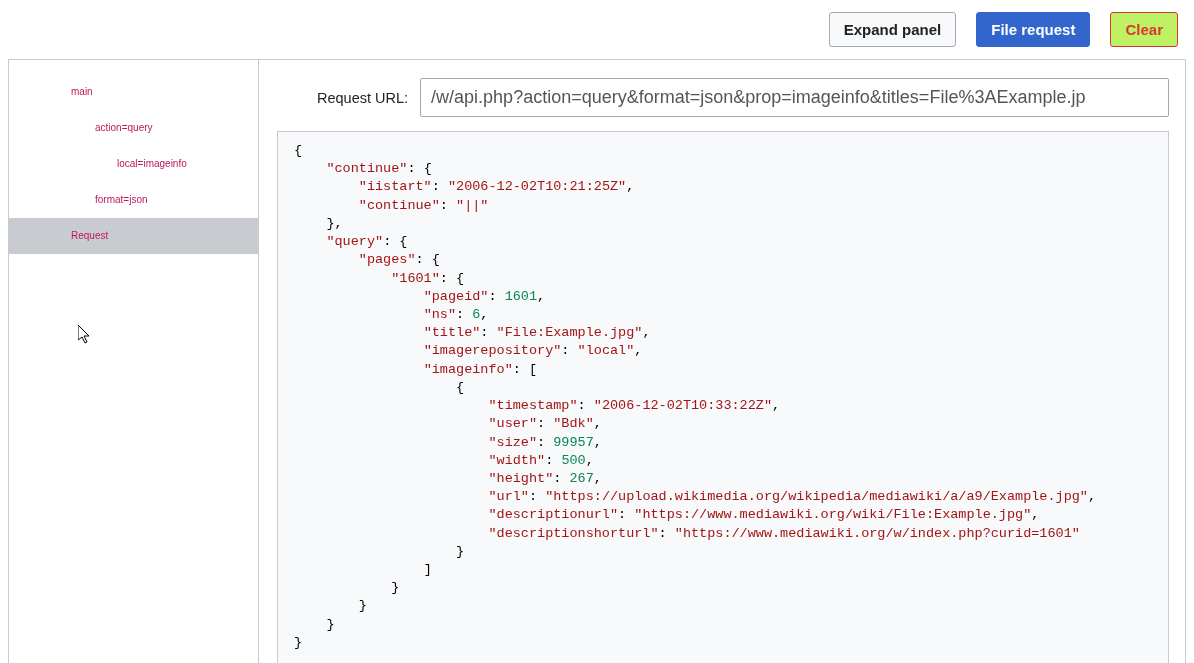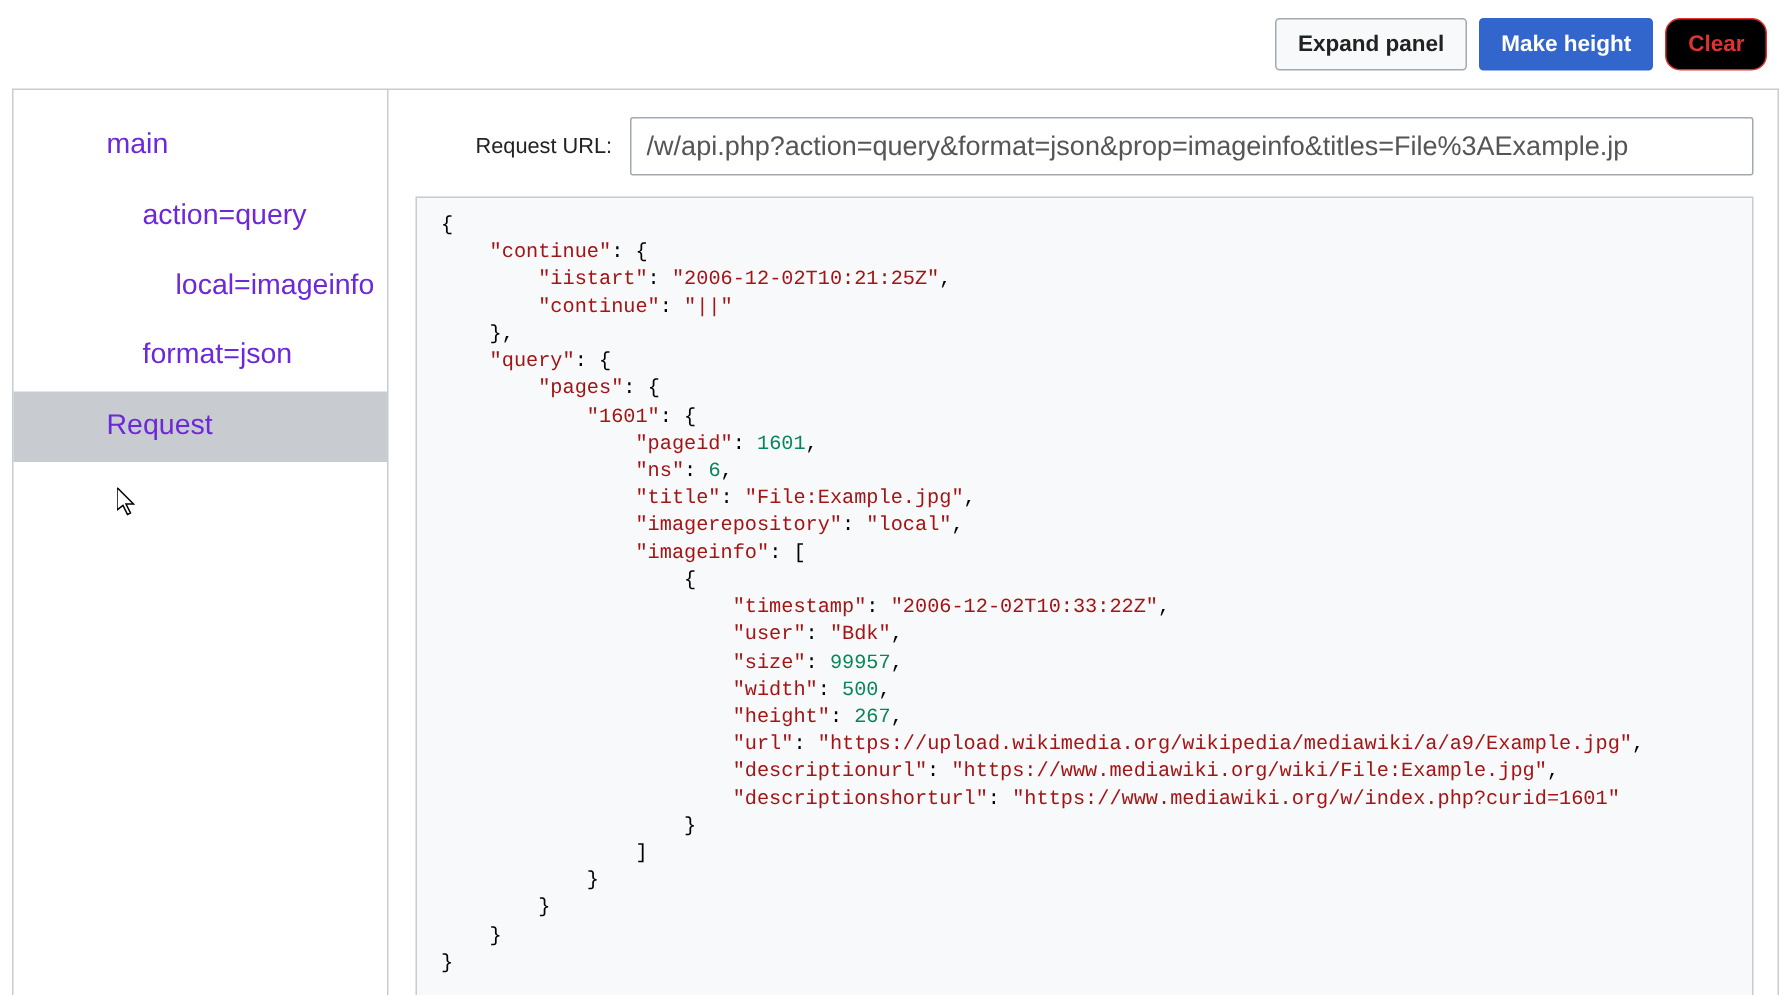--- a/index.html
+++ b/index.html
@@ -21,48 +21,48 @@
     align-items: center;
     justify-content: center;
     padding: 8px 14px;
     font-size: 15px;
     font-weight: 600;
     border-radius: 3px;
     cursor: pointer;
     border: 1px solid #a2a9b1;
     background: #f8f9fa;
     color: #222;
+    margin-left: 12px;
   }
   .btn.primary {
     background: #3366cc;
     border-color: #3366cc;
     color: #fff;
   }
   .btn.danger {
-    background: #000000;
+    background: #bef264;
     border-color: #d33;
     color: #d33;
-    border-radius: 10px;
   }
   .panel {
     display: flex;
     margin: 0 8px;
     border: 1px solid #c8ccd1;
     min-height: 590px;
   }
   .sidebar {
     width: 250px;
     flex: 0 0 250px;
     border-right: 1px solid #c8ccd1;
     padding-top: 14px;
   }
   .nav-item {
     padding: 12px 0 12px 0;
-    font-size: 19px;
-    color: #6d28d9;
+    font-size: 10px;
+    color: #be185d;
     cursor: pointer;
     line-height: 1.2;
   }
   .nav-item.level-0 { padding-left: 62px; }
   .nav-item.level-1 { padding-left: 86px; }
   .nav-item.level-2 { padding-left: 108px; }
   .nav-item.active {
     background: #c8ccd1;
     padding-left: 62px;
   }
@@ -121,21 +121,21 @@
   .cursor svg { display: block; }
   .wrap { position: relative; }
 </style>
 </head>
 <body>
 
 <div class="wrap">
 
   <div class="toolbar">
     <button class="btn">Expand panel</button>
-    <button class="btn primary">Make height</button>
+    <button class="btn primary">File request</button>
     <button class="btn danger">Clear</button>
   </div>
 
   <div class="panel">
     <div class="sidebar">
       <div class="nav-item level-0">main</div>
       <div class="nav-item level-1">action=query</div>
       <div class="nav-item level-2">local=imageinfo</div>
       <div class="nav-item level-1">format=json</div>
       <div class="nav-item active">Request</div>

